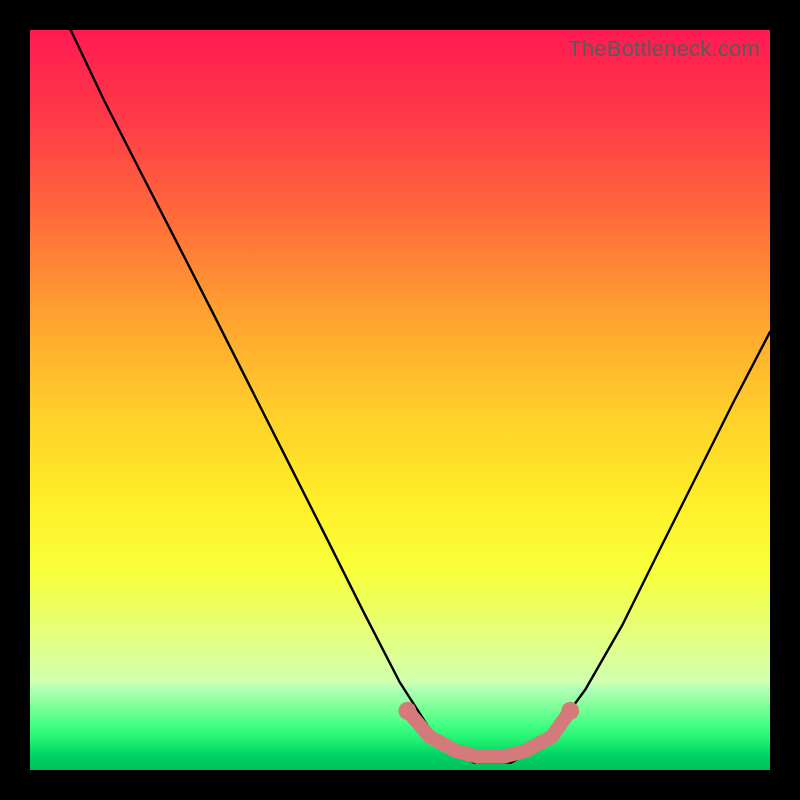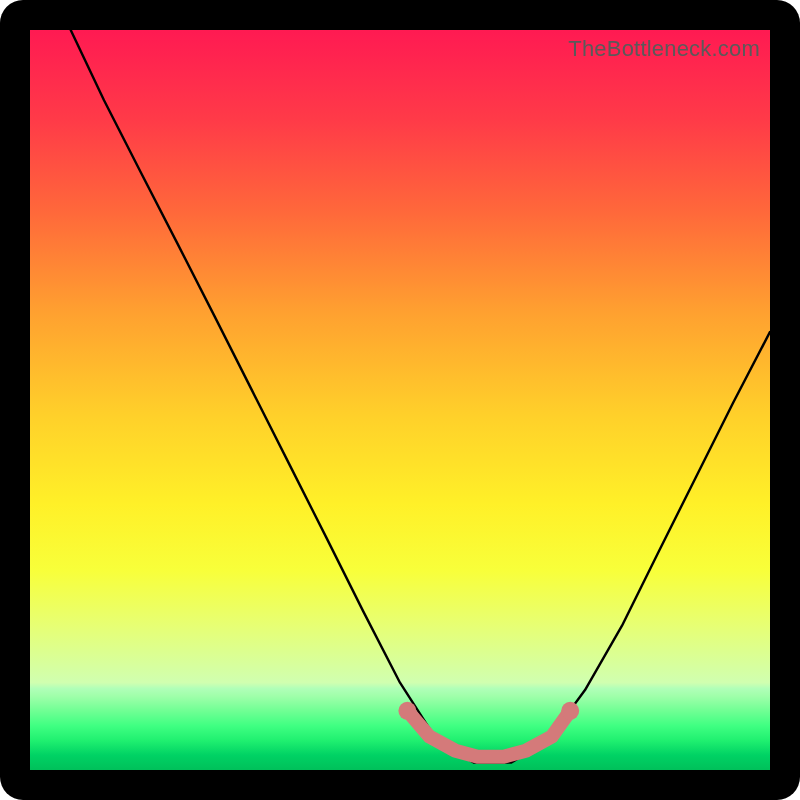--- a/index.html
+++ b/index.html
@@ -7,21 +7,20 @@
     padding: 0;
     width: 800px;
     height: 800px;
     overflow: hidden;
   }
   .outer {
     width: 800px;
     height: 800px;
     background: #000000;
     position: relative;
-    border-radius: 23px;
   }
   .plot {
     position: absolute;
     left: 30px;
     top: 30px;
     width: 740px;
     height: 740px;
     background: linear-gradient(to bottom,
       #ff1a52 0%,
       #ff3a48 12%,

